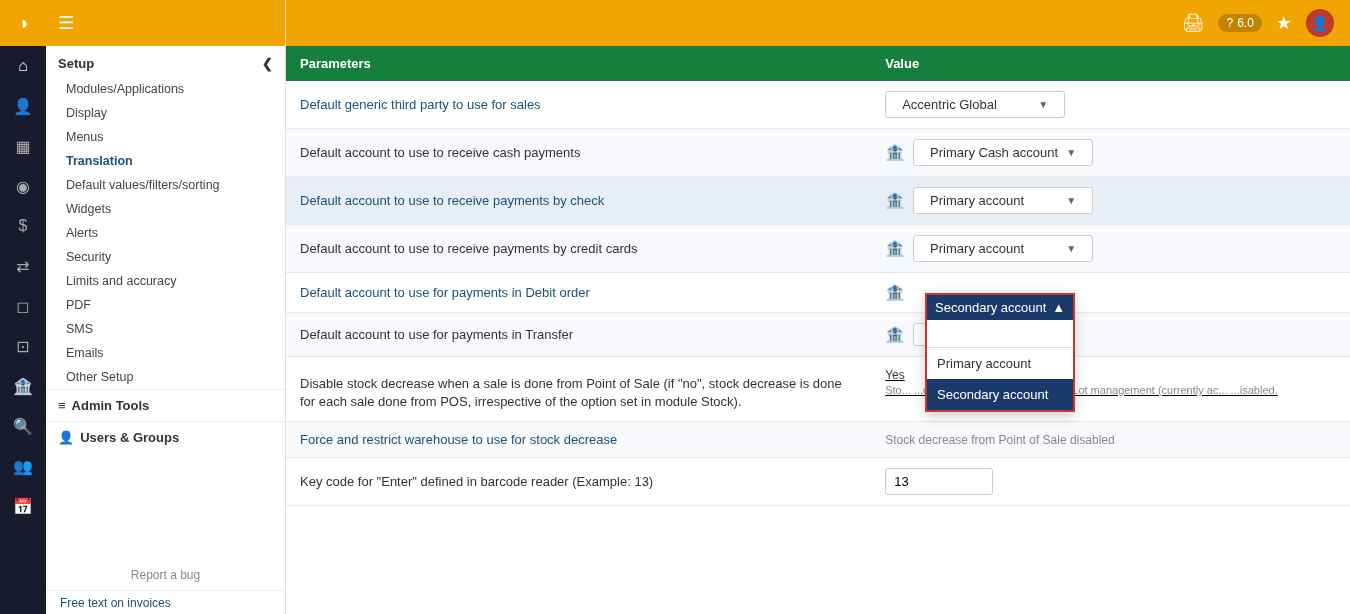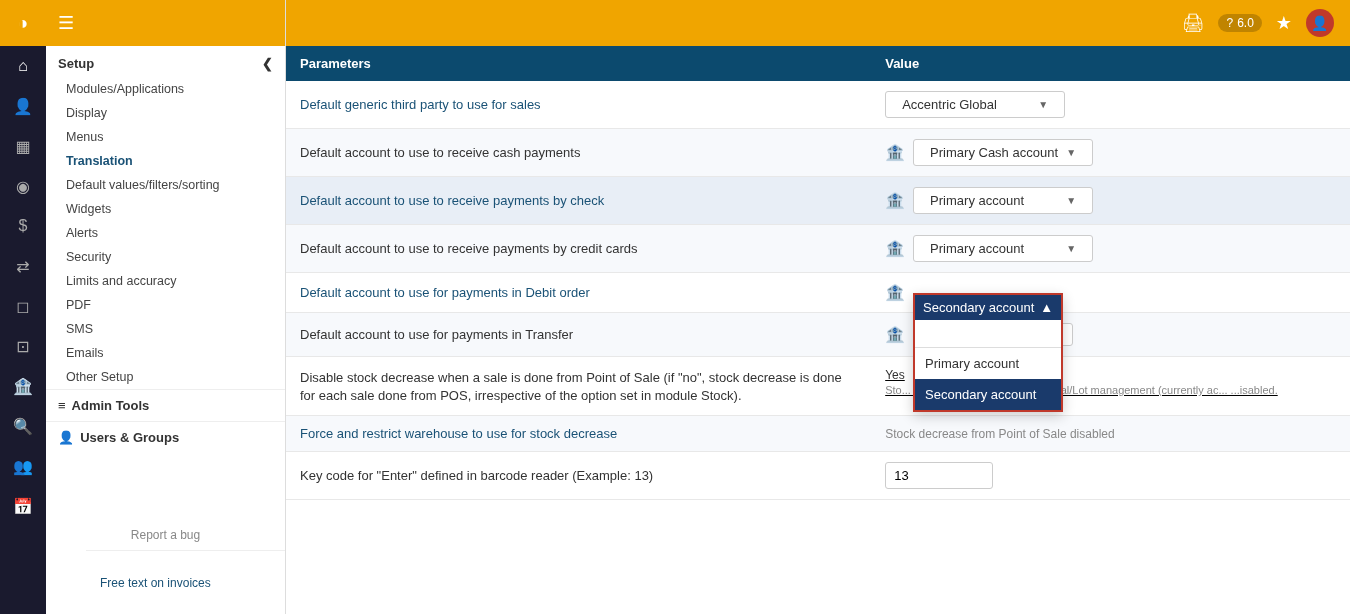--- a/index.html
+++ b/index.html
@@ -118,21 +118,21 @@
       overflow-y: auto;
       background: white;
     }
 
     
     .params-table {
       width: 100%;
       border-collapse: collapse;
     }
     .params-table th {
-      background: #0c4a6e;
+      background: #15803d;
       color: white;
       padding: 10px 14px;
       text-align: left;
       font-weight: 600;
       font-size: 13px;
     }
     .params-table td {
       padding: 10px 14px;
       border-bottom: 1px solid #e8e8e8;
       vertical-align: middle;
@@ -273,21 +273,21 @@
     <span>≡</span>
     <span>Admin Tools</span>
   </div>
   <div class="sidebar-group-header">
     <span>👤</span>
     <span>Users &amp; Groups</span>
   </div>
 
   <div style="flex:1"></div>
   <div class="report-bug">Report a bug</div>
-  <div style="padding:24px 14px; border-top:1px solid #eee;margin-left:40px;">
+  <div style="padding:4px 14px; border-top:1px solid #eee;">
     <span class="footer-link">Free text on invoices</span>
   </div>
 </div>
 
 <div class="main-content">
   <div class="content-header">
     <div style="height:46px; background:#f0a500; display:flex; align-items:center; justify-content:flex-end; padding:0 16px; gap:14px;">
       <span style="color:white; font-size:18px;">🖨</span>
       <span class="version-badge">
         <span>?</span>
@@ -360,21 +360,21 @@
             </td>
           </tr>
 
           <tr style="position:relative;">
             <td><span class="param-label blue">Default account to use for payments in Debit order</span></td>
             <td>
               <div class="value-cell" style="position:relative;">
                 <span class="bank-icon">🏦</span>
 
                 <div style="position:relative; display:inline-block;">
-                  <div class="dropdown-popup" style="position:absolute; top:0; left:0; min-width:150px;">
+                  <div class="dropdown-popup" style="position:absolute; top:0; left:12px; min-width:150px;">
                     <div class="dropdown-popup-header">
                       <span>Secondary account</span>
                       <span>▲</span>
                     </div>
                     <input class="dropdown-popup-search" type="text" value="" placeholder="" style="">
                     <div class="dropdown-popup-item">Primary account</div>
                     <div class="dropdown-popup-item selected">Secondary account</div>
                   </div>
                 </div>
               </div>
@@ -388,21 +388,21 @@
                 <span class="bank-icon">🏦</span>
                 <div class="dropdown-select" style="min-width:160px;">
                   <span></span>
                   <span class="arrow">▼</span>
                 </div>
               </div>
             </td>
           </tr>
 
           <tr>
-            <td style="vertical-align:top; padding-top:12px;">
+            <td style="vertical-align:top; padding-top:18px;">
               <span class="param-label param-multiline">Disable stock decrease when a sale is done from Point of Sale (if "no", stock decrease is done for each sale done from POS, irrespective of the option set in module Stock).</span>
             </td>
             <td style="vertical-align:top; padding-top:10px;text-decoration:underline;">
               <span style="font-size:12px; color:#333;">Yes<br><span style="color:#888; font-size:11px;">Sto... ...compatible with module Serial/Lot management (currently ac... ...isabled.</span></span>
             </td>
           </tr>
 
           <tr>
             <td><span class="param-label blue">Force and restrict warehouse to use for stock decrease</span></td>
             <td><span style="color:#888; font-size:12px;">Stock decrease from Point of Sale disabled</span></td>

